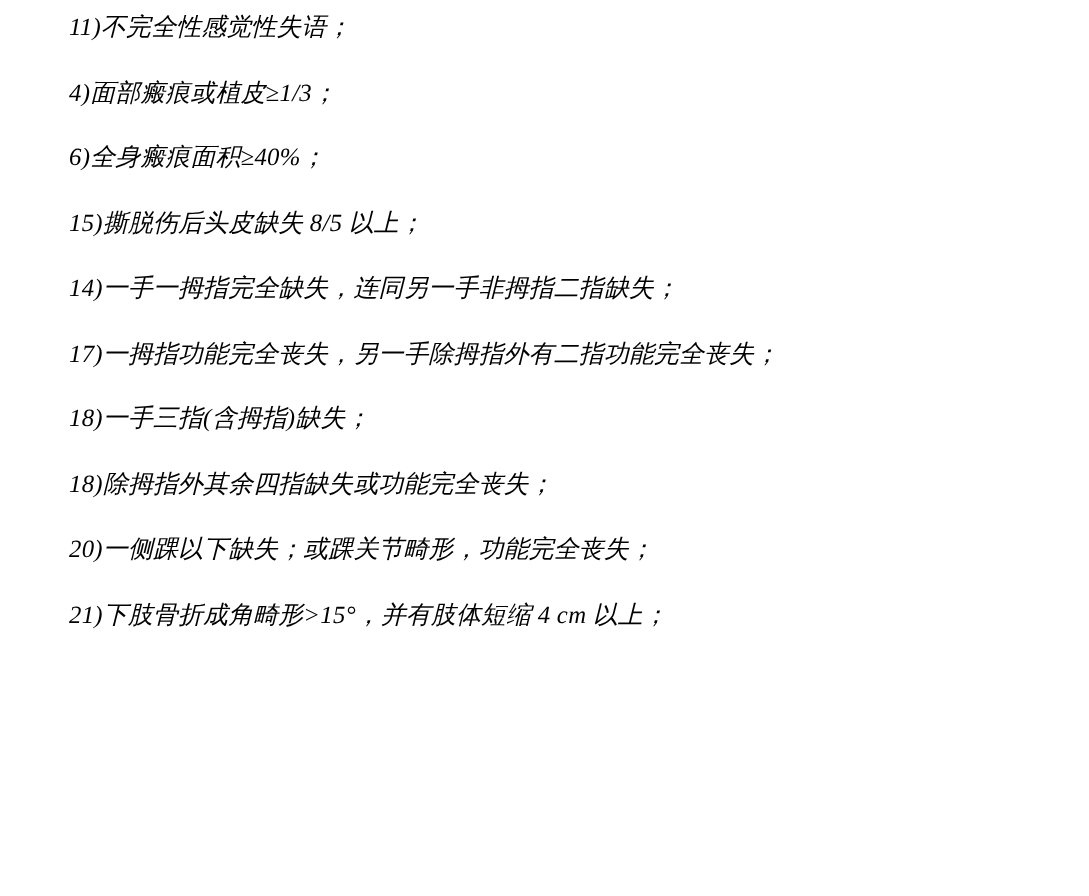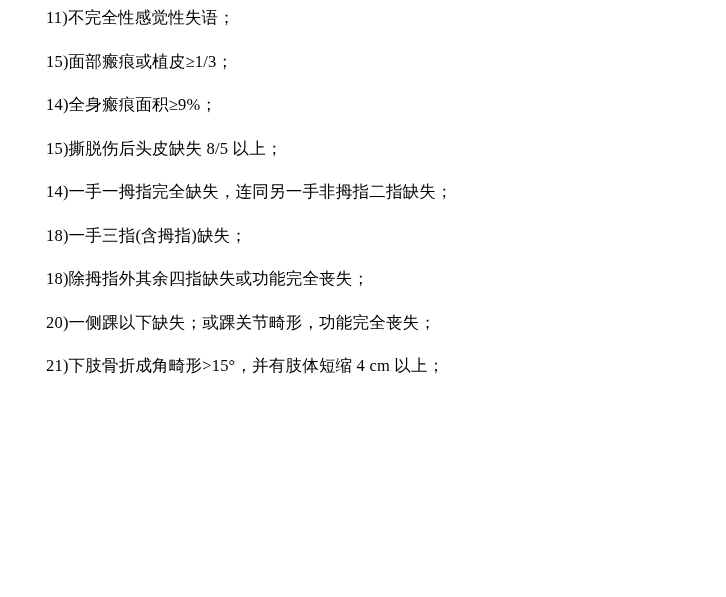--- a/index.html
+++ b/index.html
@@ -12,36 +12,38 @@
     height: 597px;
     overflow: hidden;
     font-family: "Liberation Serif", "DejaVu Serif", serif;
     color: #000000;
   }
   #doc {
     box-sizing: border-box;
     width: 592px;
     height: 597px;
     padding: 10px 18px 0 46px;
+    font-style: italic;
   }
   .doc-line {
     font-size: 16.5px;
     line-height: 1.0;
     margin: 0 0 27px 0;
     letter-spacing: 0.2px;
     white-space: pre-wrap;
     word-break: break-all;
   }
 </style>
 </head>
 <body>
 
 <div id="doc">
   <p class="doc-line">11)不完全性感觉性失语；</p>
-  <p class="doc-line">15)面部瘢痕或植皮≥1/3；</p>
-  <p class="doc-line">14)全身瘢痕面积≥9%；</p>
+  <p class="doc-line">4)面部瘢痕或植皮≥1/3；</p>
+  <p class="doc-line">6)全身瘢痕面积≥40%；</p>
   <p class="doc-line">15)撕脱伤后头皮缺失 8/5 以上；</p>
   <p class="doc-line">14)一手一拇指完全缺失，连同另一手非拇指二指缺失；</p>
+  <p class="doc-line">17)一拇指功能完全丧失，另一手除拇指外有二指功能完全丧失；</p>
   <p class="doc-line">18)一手三指(含拇指)缺失；</p>
   <p class="doc-line">18)除拇指外其余四指缺失或功能完全丧失；</p>
   <p class="doc-line">20)一侧踝以下缺失；或踝关节畸形，功能完全丧失；</p>
   <p class="doc-line">21)下肢骨折成角畸形&gt;15°，并有肢体短缩 4 cm 以上；</p>
 </div>
 
 </body></html>

